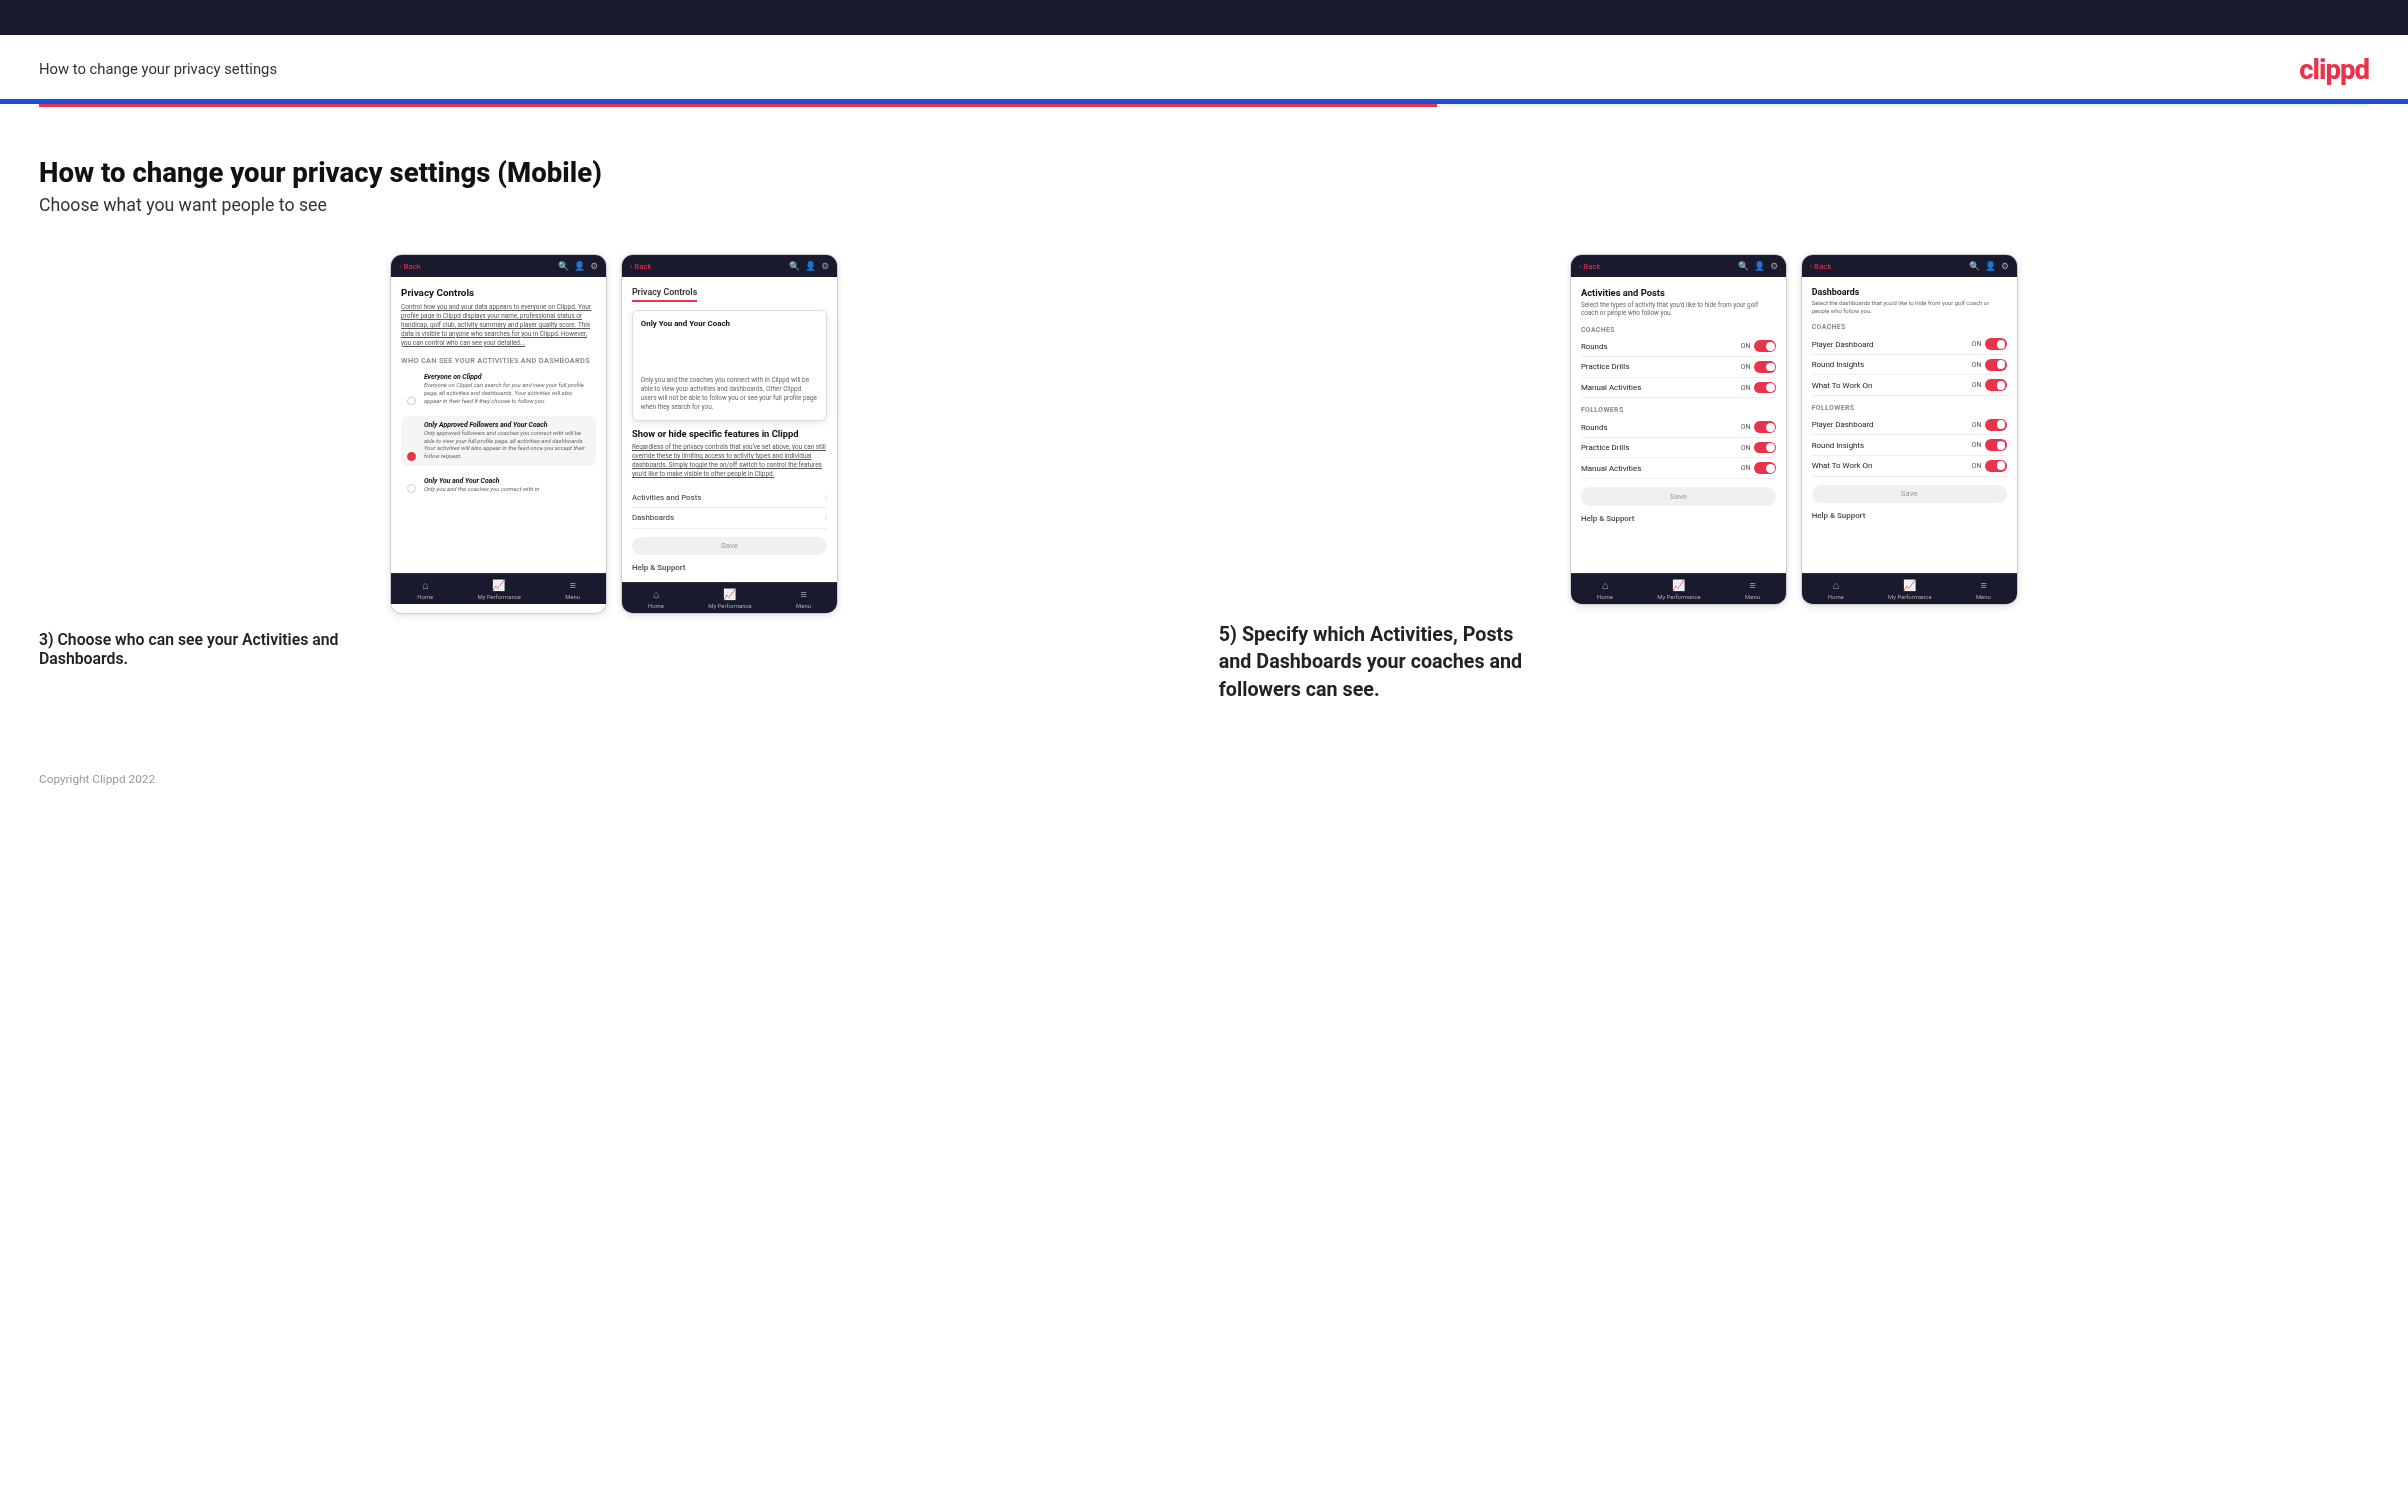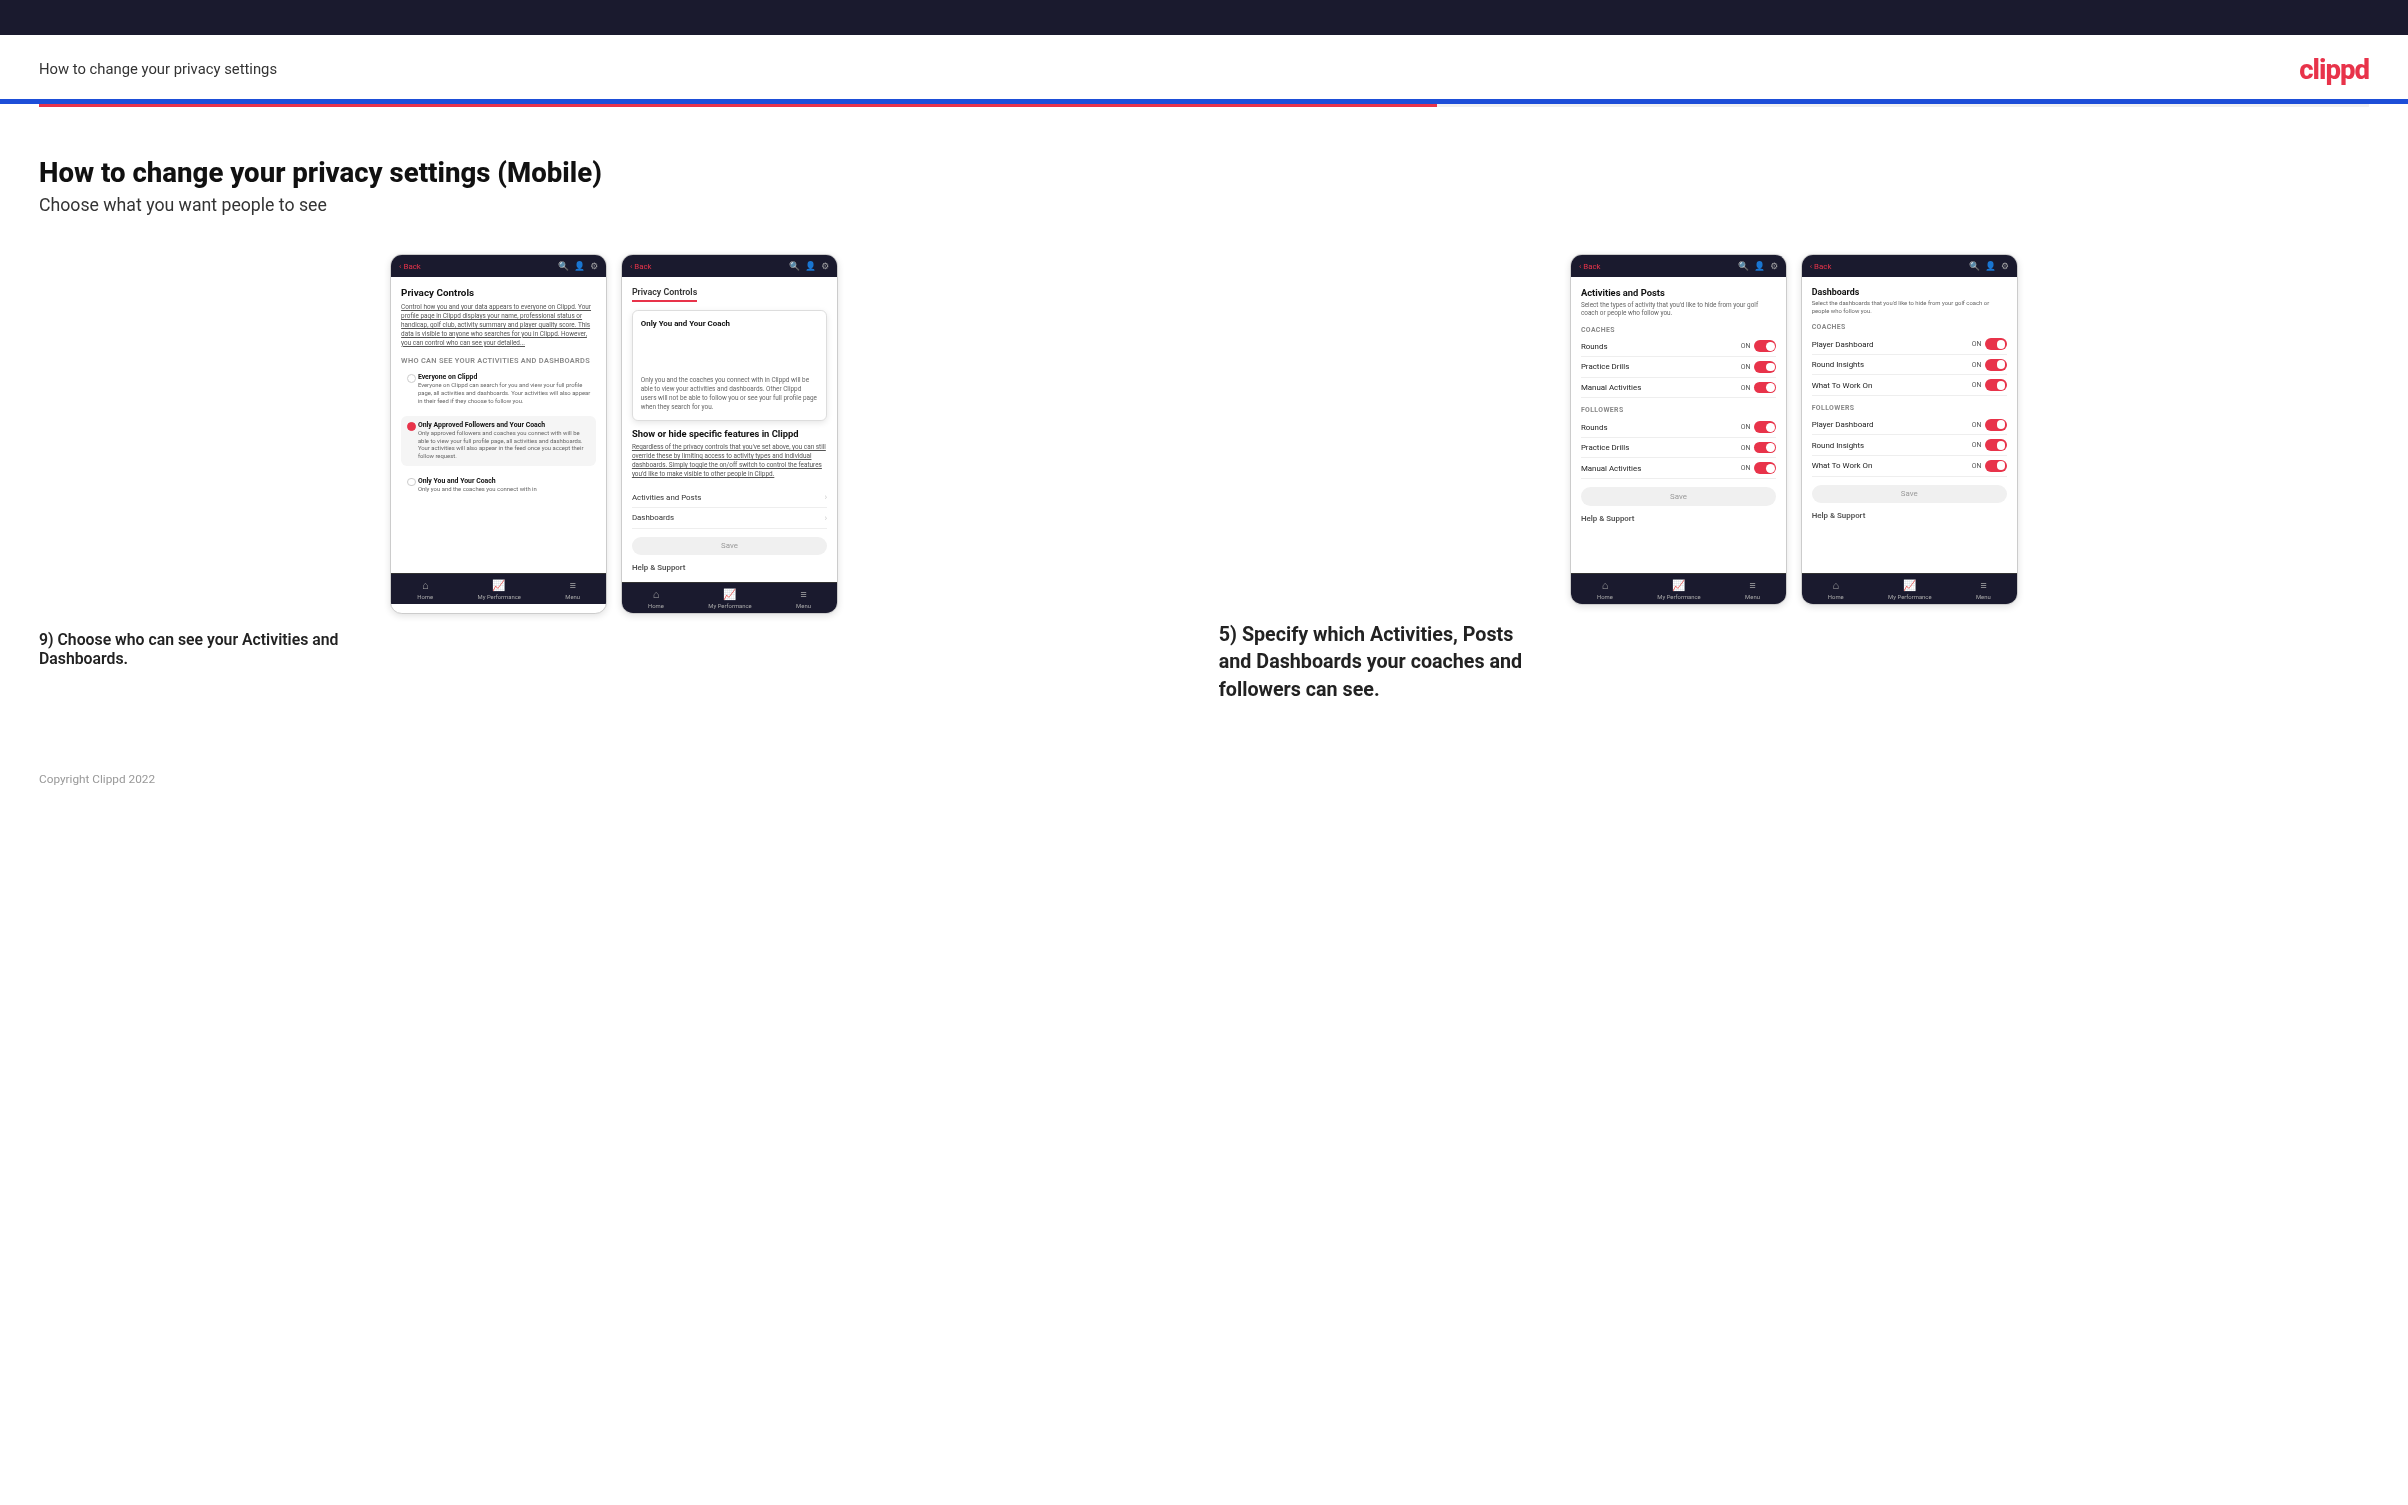--- a/index.html
+++ b/index.html
@@ -121,25 +121,26 @@
       font-size: 7.4px;
       font-weight: 600;
       color: #888;
       text-transform: uppercase;
       letter-spacing: 0.3px;
       margin: 7.9px 0 3.9px;
     }
 
     .phone-radio-option {
       display: flex;
-      align-items: flex-start;
-      gap: 2px;
+      align-items: flex-end;
+      gap: 8px;
       margin-bottom: 5.9px;
       padding: 4.9px 5.9px;
       border-radius: 5.9px;
+      font-style: italic;
     }
 
     .phone-radio-option.selected {
       background: #f5f5f5;
     }
 
     .radio-circle {
       width: 8.9px;
       height: 8.9px;
       border-radius: 50%;
@@ -510,21 +511,21 @@
             </div>
             <div class="tab-item">
               <span class="tab-icon">≡</span>
               <span class="tab-label">Menu</span>
             </div>
           </div>
         </div>
       </div>
 
       <div style="text-align:left; width:100%;">
-        <div class="caption-text">9) Choose who can see your Activities and Dashboards.</div>
+        <div class="caption-text">3) Choose who can see your Activities and Dashboards.</div>
       </div>
     </div>
 
     <div class="caption-section">
       <div class="phones-pair">
 
         <div class="phone-mockup">
           <div class="phone-header">
             <span class="phone-back-btn">‹ <span>Back</span></span>
             <div class="phone-header-icons">

